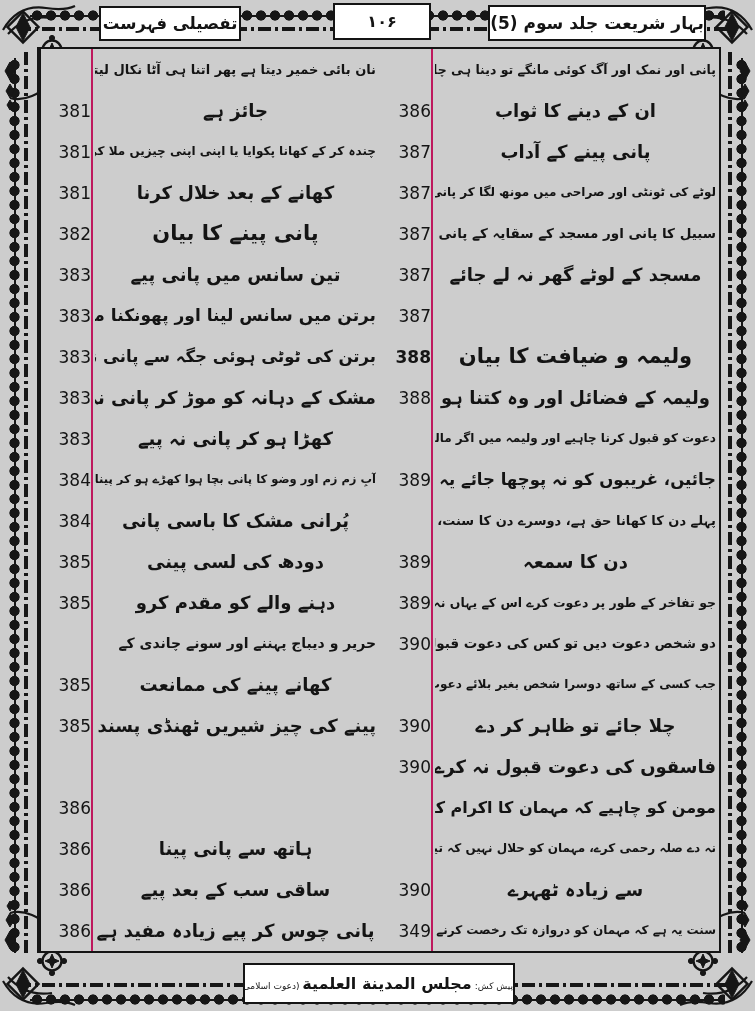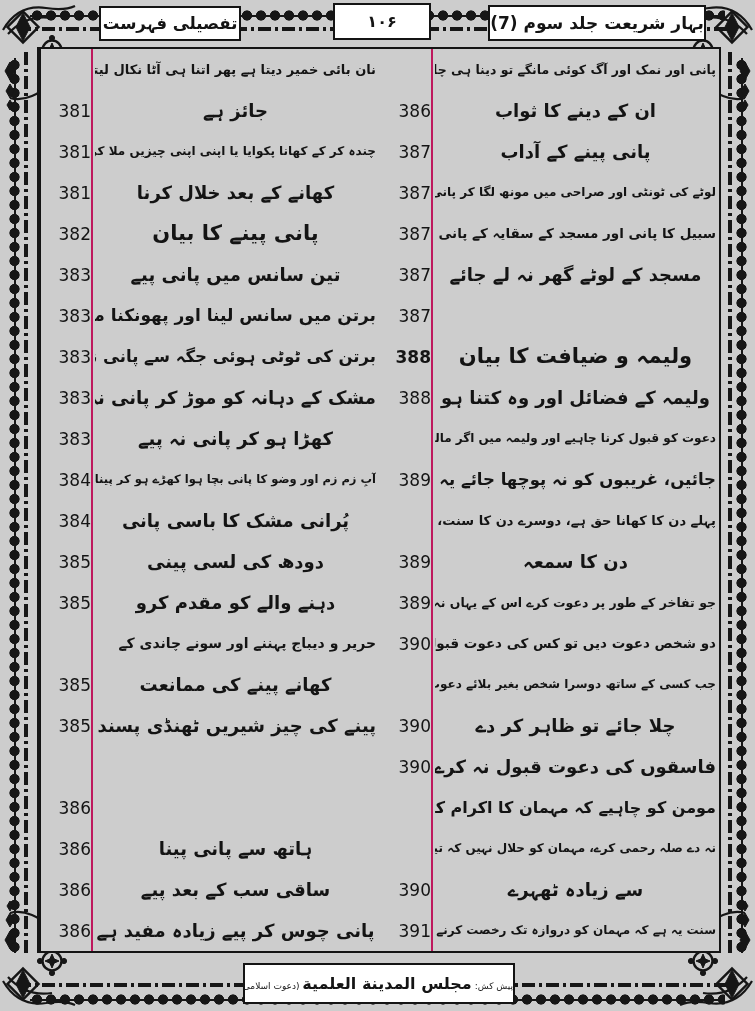--- a/index.html
+++ b/index.html
@@ -184,21 +184,21 @@
         <circle cx="52" cy="62" r="2.6"></circle>
       <circle cx="40" cy="50" r="2.6"></circle>
         <circle cx="64" cy="50" r="2.6"></circle>
       <path d="M10,62 l5,9 l-5,9 l-5,-9 Z"></path>
       <path d="M10,84 l4,7 l-4,7 l-4,-7 Z"></path>
       <path d="M10,100 l3,5 l-3,5 l-3,-5 Z"></path>
     </g>
   </svg>
 
   <div class="plate" style="left:488px;top:5px;width:214px;height:32px;font-size:17px;">
-    <span class="fit">بہارِ شریعت جلد سوم (7)</span>
+    <span class="fit">بہارِ شریعت جلد سوم (5)</span>
   </div>
   <div class="plate" style="left:333px;top:3px;width:94px;height:33px;font-size:16px;">
     <span class="fit">۱۰۶</span>
   </div>
   <div class="plate" style="left:99px;top:6px;width:138px;height:31px;font-size:17px;">
     <span class="fit" style="font-size: 16.5px;">تفصیلی فہرست</span>
   </div>
 
   <div class="idx-table">
     <div class="half first">
@@ -473,21 +473,21 @@
             <span class="pg">390</span>
           </div>
           <div class="txtcell">
             <div class="line" style="font-size: 16px; text-align: right;">مومن کو چاہیے کہ مہمان کا اکرام کرے، پڑوسی کو ایذا</div>
             <div class="line" style="font-size: 12px;">نہ دے صلہ رحمی کرے، مہمان کو حلال نہیں کہ تین دن</div>
             <div class="line">سے زیادہ ٹھہرے</div>
           </div>
         </div>
         <div class="entry" style="height: 41px;">
           <div class="numcell">
-            <span class="pg">391</span>
+            <span class="pg">349</span>
           </div>
           <div class="txtcell">
             <div class="line" style="font-size: 12px;">سنت یہ ہے کہ مہمان کو دروازہ تک رخصت کرنے جائے</div>
           </div>
         </div>
       </div>
   </div>
 
   <div class="plate" style="left:243px;top:963px;width:268px;height:37px;font-weight:normal;">
     <span class="fit" style="font-size: 9px;">

